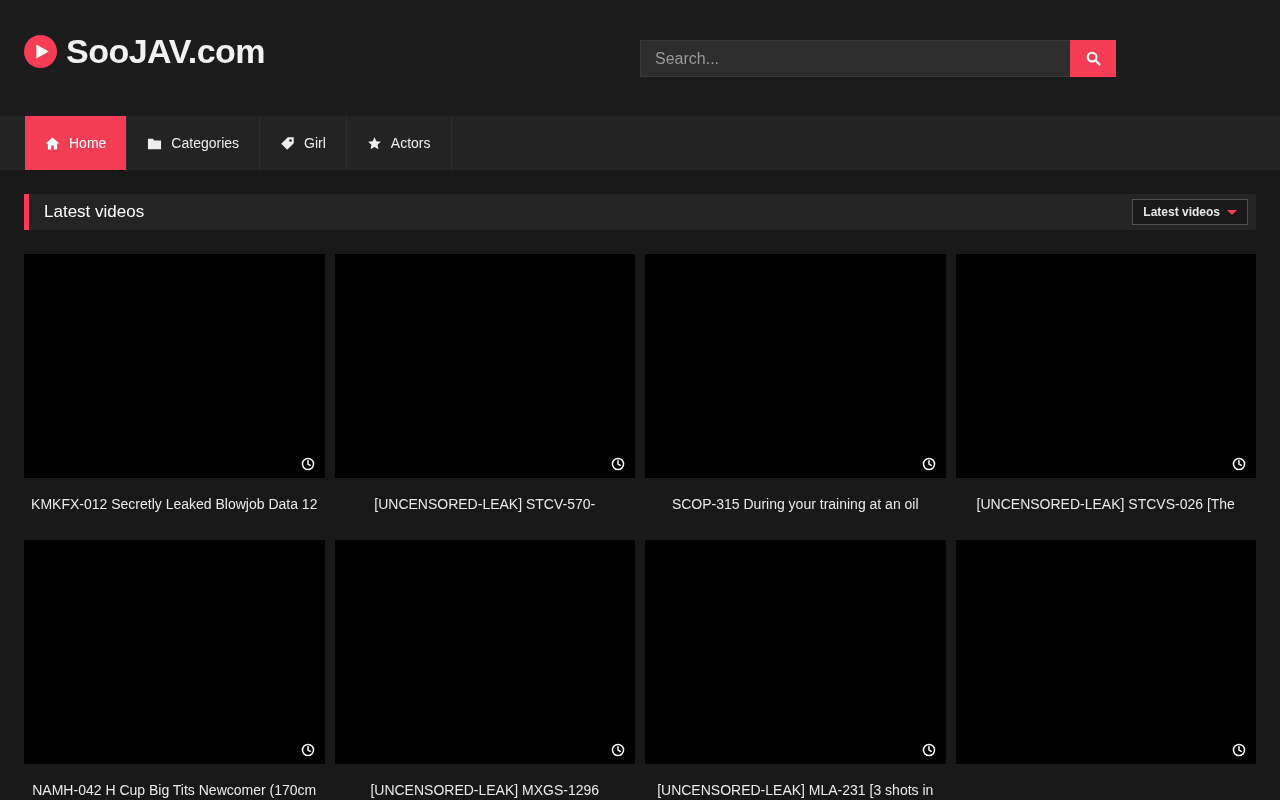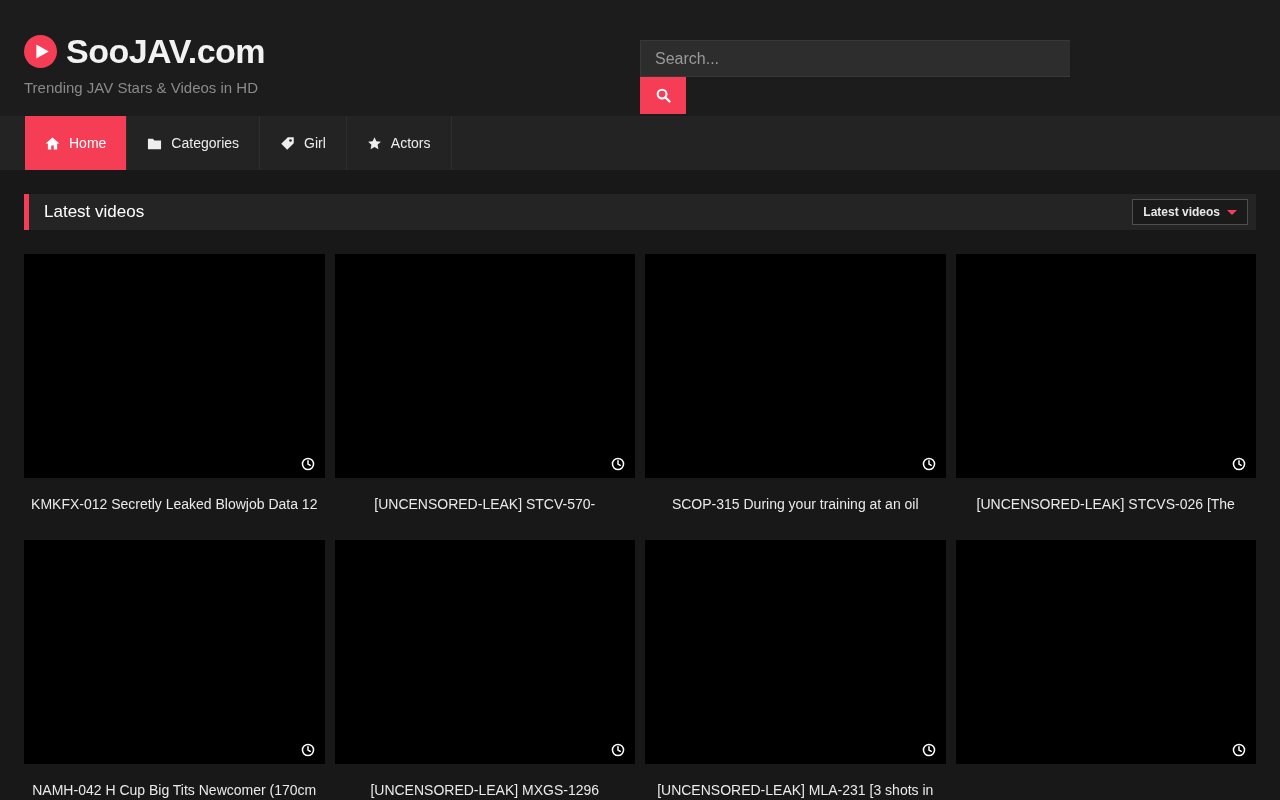--- a/index.html
+++ b/index.html
@@ -34,21 +34,20 @@
   }
   .tagline {
     margin-top: 8px;
     font-size: 15px;
     color: #8a8a8a;
   }
   .search-box {
     position: absolute;
     left: 640px; top: 40px;
     display: flex;
-    flex-direction: column;
   }
   .search-input {
     width: 430px; height: 37px;
     background: #2d2d2d;
     border: 1px solid #383838;
     border-right: none;
     color: #cfcfcf;
     font-size: 16px;
     padding: 0 14px;
     outline: none;
@@ -162,21 +161,20 @@
 
 <div class="header">
   <div class="logo-block">
     <div class="logo-row">
       <svg class="logo-play" viewBox="0 0 32 32">
         <circle cx="16" cy="16" r="16" fill="#f53d55"></circle>
         <path d="M12 9.3 L24 16 L12 22.7 Z" fill="#ffffff"></path>
       </svg>
       <span class="logo-text">SooJAV.com</span>
     </div>
-    <div class="tagline">Trending JAV Stars &amp; Videos in HD</div>
   </div>
 
   <div class="search-box">
     <input class="search-input" type="text" placeholder="Search..." style="">
     <button class="search-btn">
       <svg viewBox="0 0 24 24">
         <circle cx="10" cy="10" r="6.2" fill="none" stroke="#ffffff" stroke-width="3"></circle>
         <line x1="14.8" y1="14.8" x2="20.5" y2="20.5" stroke="#ffffff" stroke-width="3.4" stroke-linecap="round"></line>
       </svg>
     </button>

